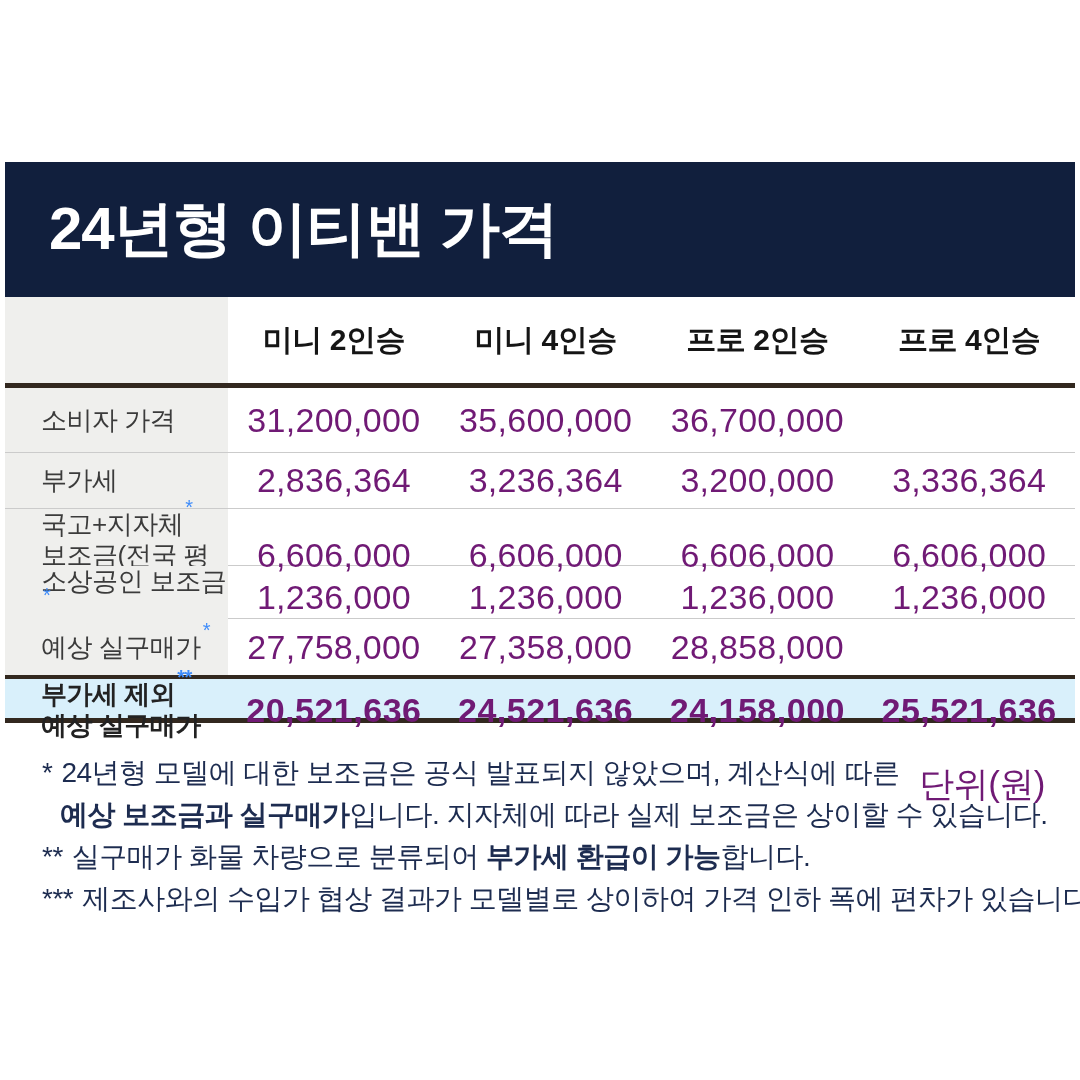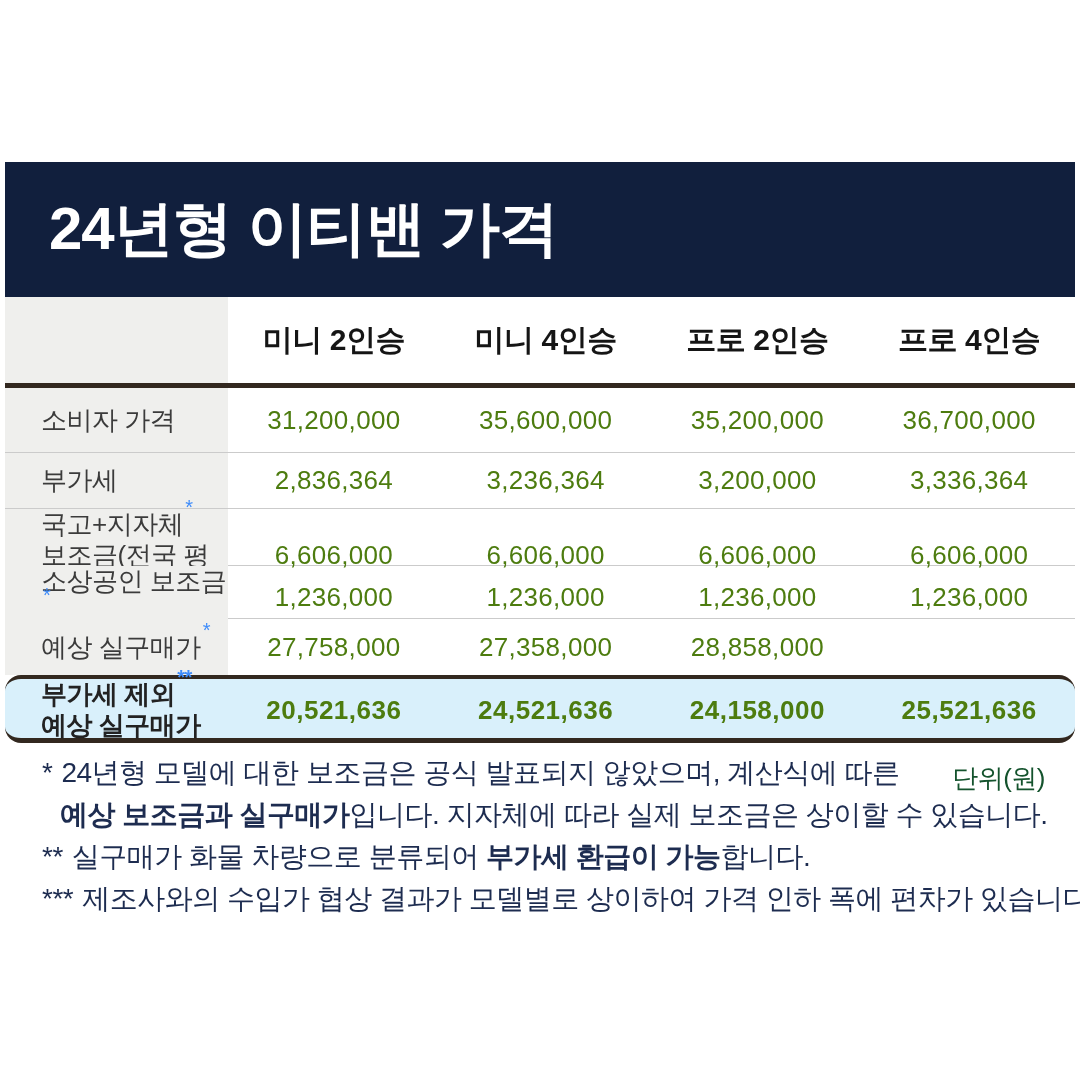--- a/index.html
+++ b/index.html
@@ -22,45 +22,44 @@
     display:flex; align-items:center; justify-content:center;
     font-size:30px; font-weight:700; color:#151515; letter-spacing:-0.5px;
   }
   .label-cell{
     background:var(--label-bg,#EFEFED);
     display:flex; flex-direction:column; justify-content:center;
     padding-left:36px; font-size:26px; color:#3B3B3B; line-height:31px; letter-spacing:-0.5px;
   }
   .val{
     display:flex; align-items:center; justify-content:center;
-    font-size:26px; color:#4d7c0f; letter-spacing:0.3px;
+    font-size:34px; color:#701a75; letter-spacing:0.3px;
   }
   .tbody .row{ height:57px; }
   .tbody .row.r0{ height:64px; }
   .tbody .row.r1{ height:56px; }
   .tbody .row.r3{ height:53px; }
   .tbody .row + .row{ border-top:1px solid var(--separator,#CBCBCB); }
   .tbody .row.highlight{
-    height:68px;
+    height:48px;
     background:var(--highlight,#D9F0FB);
     border-top:4px solid var(--border-dark,#32281F);
     border-bottom:5px solid var(--border-dark,#32281F);
-    border-radius:16px;
   }
   .row.highlight .label-cell{ background:transparent; font-weight:700; color:#222; }
   .row.highlight .val{ font-weight:700; letter-spacing:0.5px; }
   sup.ast{
     color:var(--accent-blue,#3F8CFA); font-size:20px; line-height:0;
     position:relative; top:-9px; margin-left:2px;
   }
   sup.ast:empty{ display:none; }
   .lbl-line2:empty{ display:none; }
 
   
-  .unit{ position:absolute; top:761px; right:35px; font-size:26px; color:#14532d; letter-spacing:-0.5px; }
+  .unit{ position:absolute; top:761px; right:35px; font-size:35px; color:#701a75; letter-spacing:-0.5px; }
 
   
   .notes{
     position:absolute; left:42px; top:752px; width:910px;
     color:var(--note-text,#1D2C50); font-size:28px; letter-spacing:-0.5px;
   }
   .notes .note-line{ line-height:42px; white-space:nowrap; }
   .notes .marker{ margin-right:9px; }
   .notes .indent{ padding-left:18px;text-align:center; }
   .notes b{ font-weight:700; }
@@ -85,21 +84,20 @@
 
     <div class="tbody">
 
       <div class="row r0">
         <div class="label-cell">
           <span class="lbl-line"><span>소비자 가격</span></span>
 
         </div>
         <div class="val">31,200,000</div>
         <div class="val">35,600,000</div>
-        <div class="val">35,200,000</div>
         <div class="val">36,700,000</div>
       </div>
 
       <div class="row r1">
         <div class="label-cell">
           <span class="lbl-line"><span>부가세</span></span>
 
         </div>
         <div class="val">2,836,364</div>
         <div class="val">3,236,364</div>

